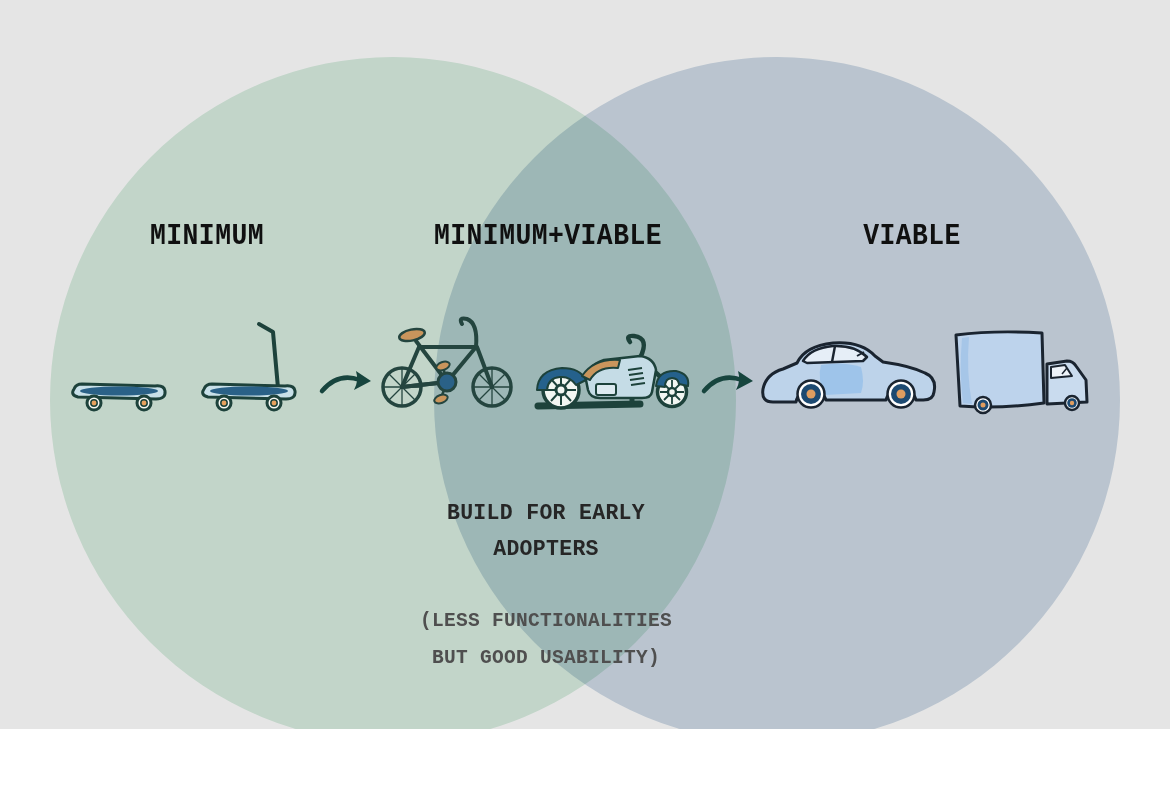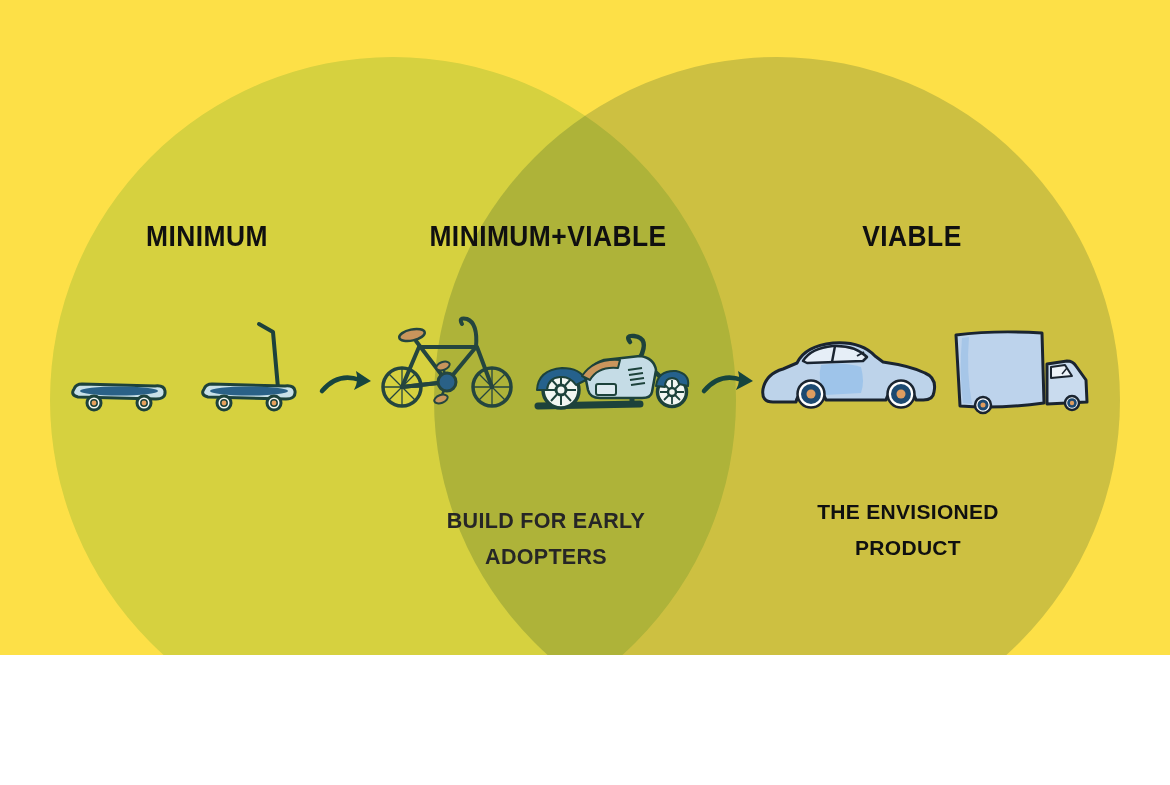--- a/index.html
+++ b/index.html
@@ -1,18 +1,18 @@
 <!DOCTYPE html>
 <html><head>
 <meta charset="utf-8">
 <style>
   html,body{margin:0;padding:0;background:#fff;}
   .canvas{
-    position:relative;width:1170px;height:655px;background:#fde047;
-    overflow:hidden;font-family:Liberation Sans, sans-serif;
+    position:relative;width:1170px;height:729px;background:#e5e5e5;
+    overflow:hidden;font-family:Liberation Mono, monospace;
   }
   .circle{position:absolute;width:686px;height:686px;border-radius:50%;
     top:57px;mix-blend-mode:multiply;}
   .circle.left{left:50px;background:#d8eee0;}
   .circle.right{left:434px;background:#cfdbe7;}
 
   .title{
     position:absolute;top:218px;margin:0;font-size:30px;line-height:36px;
     font-weight:bold;color:#101010;letter-spacing:.5px;white-space:nowrap;
     transform:translateX(-50%) scaleX(.88);
@@ -22,21 +22,21 @@
   .t-right{left:912px;}
 
   .caption{
     position:absolute;width:300px;text-align:center;font-weight:bold;
     font-size:21px;line-height:36px;color:#101010;white-space:pre-line;
     letter-spacing:.3px;
   }
   .cap-left{left:57px;top:477px;}
   .cap-mid{left:396px;top:459px;color:#262626;font-size:21.5px;}
   .cap-mid .sub{font-size:19.5px;line-height:37px;color:#4f4f4f;margin:0;font-weight:bold;}
-  .cap-mid .main{margin:8px;}
+  .cap-mid .main{margin:0;}
   .cap-right{left:758px;top:494px;}
 
   .icon{position:absolute;}
   .i-skateboard{left:68px;top:374px;}
   .i-scooter{left:196px;top:318px;}
   .i-arrow1{left:318px;top:368px;}
   .i-bicycle{left:379px;top:311px;}
   .i-motorcycle{left:528px;top:330px;}
   .i-arrow2{left:700px;top:368px;}
   .i-car{left:757px;top:332px;}
@@ -166,24 +166,24 @@
     <circle cx="33" cy="78" r="2.5" fill="#df9d60"></circle>
     <circle cx="122" cy="76" r="7" fill="#ffffff" stroke="#1a2430" stroke-width="2.5"></circle>
     <circle cx="122" cy="76" r="4.8" fill="#1d4a72"></circle>
     <circle cx="122" cy="76" r="2.2" fill="#df9d60"></circle>
   </svg>
 
 
   <div class="caption cap-mid">
     <p class="main">BUILD FOR EARLY
 ADOPTERS</p>
+    <p class="sub">(LESS FUNCTIONALITIES
+BUT GOOD USABILITY)</p>
   </div>
 
-  <div class="caption cap-right">THE ENVISIONED
-PRODUCT</div>
 
   <div class="logo">
     <span class="word">FIN</span>
     <svg width="26" height="26" viewBox="0 0 28 28">
       <circle cx="14" cy="14" r="13" fill="#1a77a4"></circle>
       <g stroke="#ffffff" stroke-width="2.4" stroke-linecap="round">
         <path d="M6 13 L11 7 M10 16 L16 8 M14 18 L20 10 M18 19 L23 12"></path>
       </g>
     </svg>
     <span class="word">IT</span>

